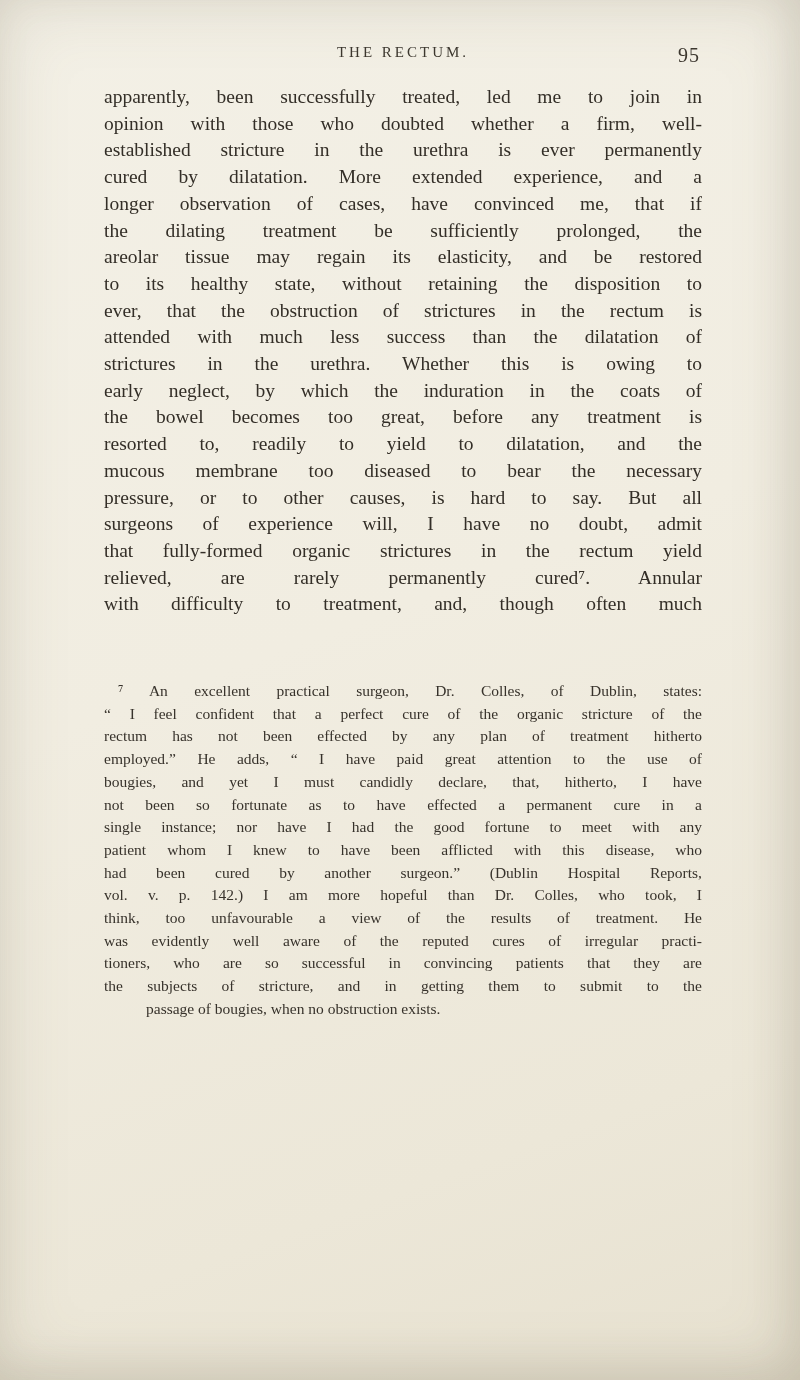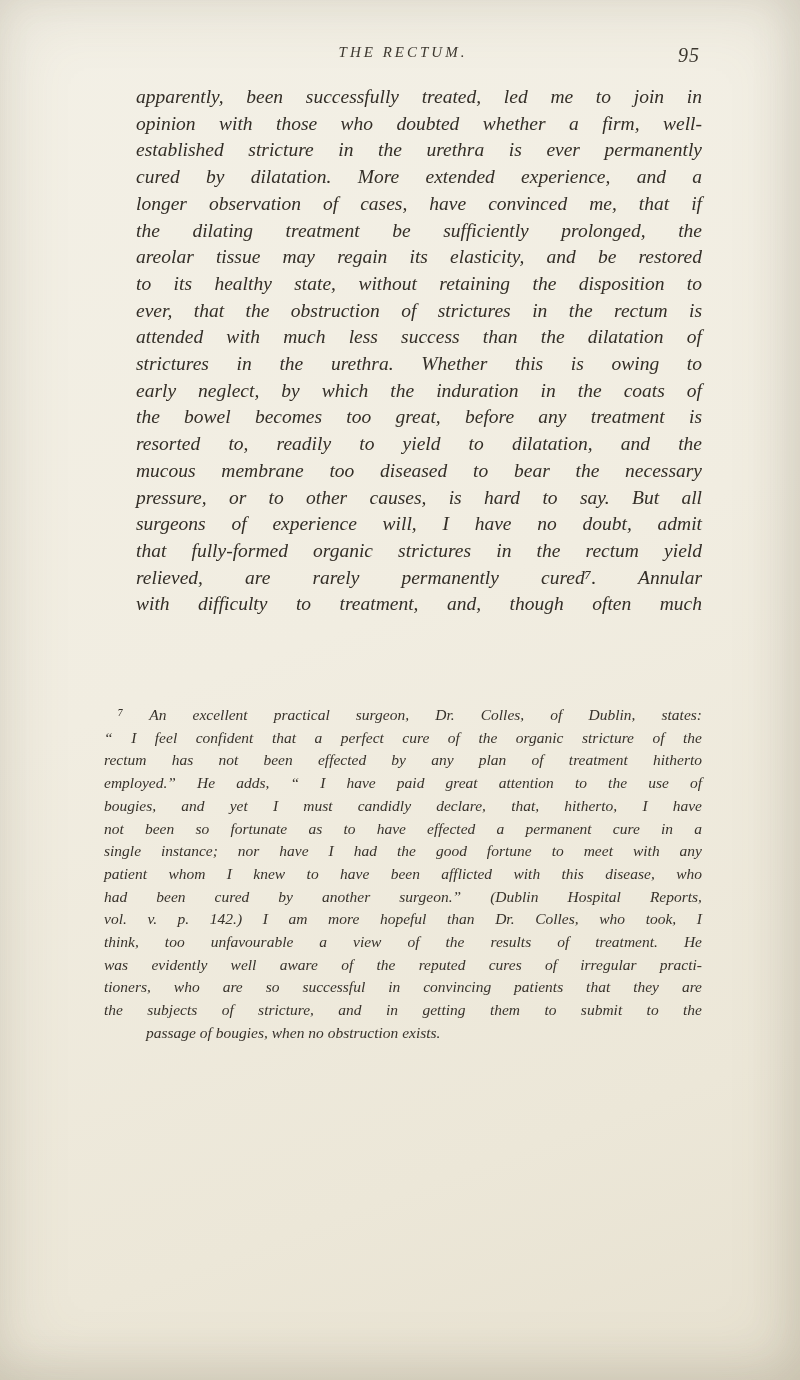--- a/index.html
+++ b/index.html
@@ -1,15 +1,15 @@
 <!DOCTYPE html>
 <html><head>
 <meta charset="utf-8">
 <style>
-  * { margin: 0; padding: 0; box-sizing: border-box; font-style: italic; }
+  * { margin: 0; padding: 0; box-sizing: border-box; }
 
   html, body {
     width: 800px;
     height: 1380px;
     background: #d8d3c4;
     font-family: "Liberation Serif", "DejaVu Serif", serif;
   }
 
   .page {
     position: relative;
@@ -50,21 +50,20 @@
   }
 
   .body-text {
     position: absolute;
     top: 84px;
     left: 104px;
     right: 98px;
     font-size: 19.5px;
     line-height: 26.7px;
     color: #332e27;
-    margin-left: 32px;
   }
 
   .body-text .line,
   .footnote .line {
     text-align: justify;
     text-align-last: justify;
     white-space: normal;
   }
 
   .footnote {
@@ -72,21 +71,20 @@
     top: 680px;
     left: 104px;
     right: 98px;
     font-size: 15.5px;
     line-height: 22.7px;
     color: #37322b;
   }
 
   .footnote .line:first-child {
     text-indent: 14px;
-    margin-top: 24px;
   }
 
   .footnote .line:last-child {
     text-align-last: left;
     margin-left: 42px;
   }
 </style>
 </head>
 <body>
 

